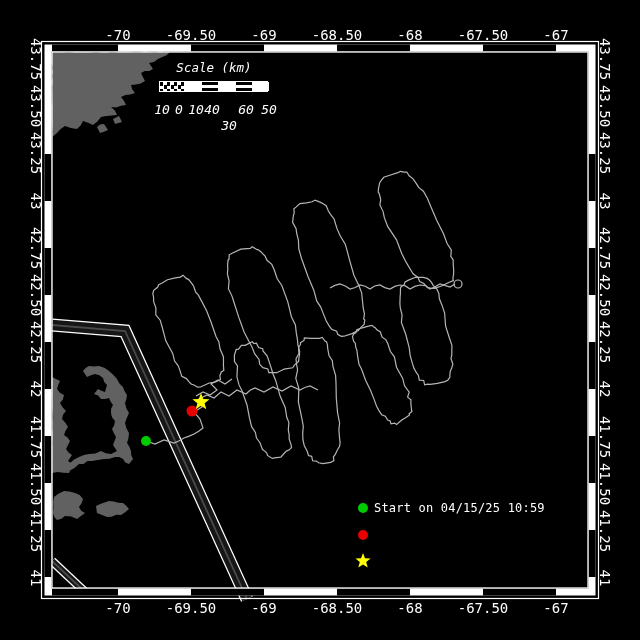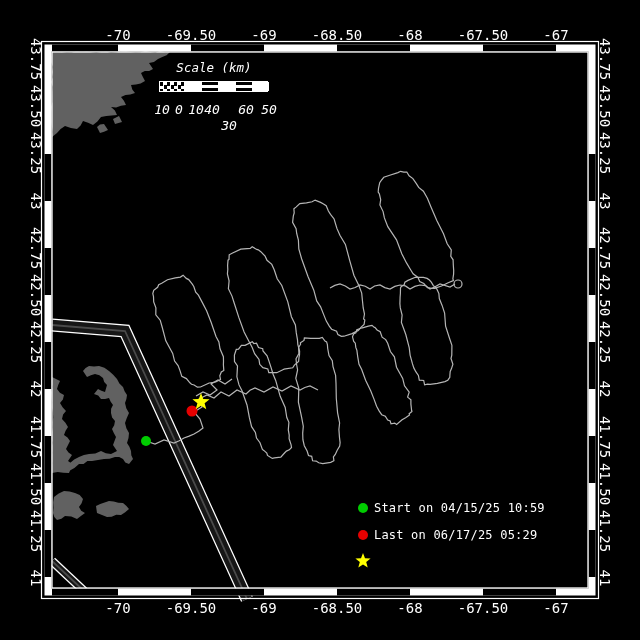--- a/index.html
+++ b/index.html
@@ -102,21 +102,20 @@
       <div class="leg-row" style="left: 355px; top: 500px;">
         <svg width="16" height="16">
           <circle cx="8" cy="8" r="5" fill="#00cc00"></circle>
         </svg>
         <span class="leg-label">Start on 04/15/25 10:59</span>
       </div>
       <div class="leg-row" style="left: 355px; top: 527px;">
         <svg width="16" height="16">
           <circle cx="8" cy="8" r="5" fill="#e60000"></circle>
         </svg>
-        <span class="leg-label">Last on 06/17/25 05:29</span>
       </div>
       <div class="leg-row" style="left: 355px; top: 553px;">
         <svg width="16" height="16">
           <polygon points="8.0,0.0 10.0,5.2 15.6,5.5 11.2,9.1 12.7,14.5 8.0,11.4 3.3,14.5 4.8,9.1 0.4,5.5 6.0,5.2" fill="#ffff00"></polygon>
         </svg>
       </div>
     </div>
 <div class="lon" style="left: 118px; top: 27px;">-70</div>
     <div class="lon" style="left: 118px; top: 600px;">-70</div>
     <div class="lon" style="left: 191px; top: 27px;">-69.50</div>

